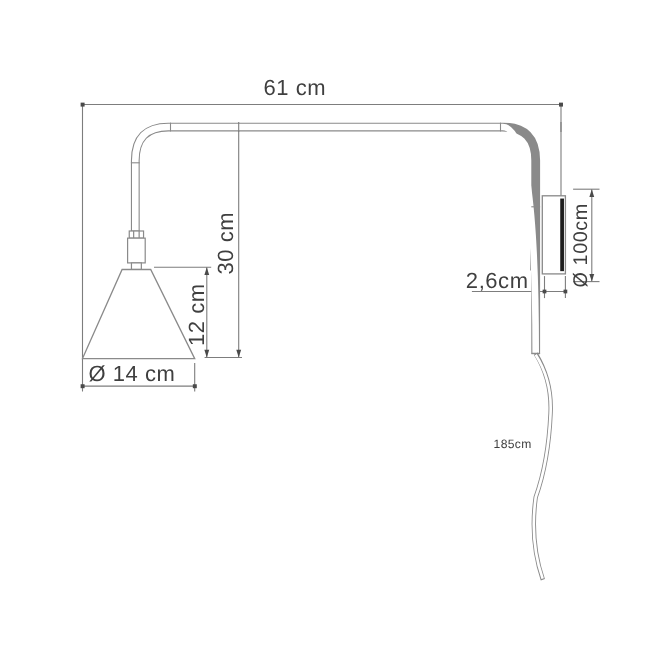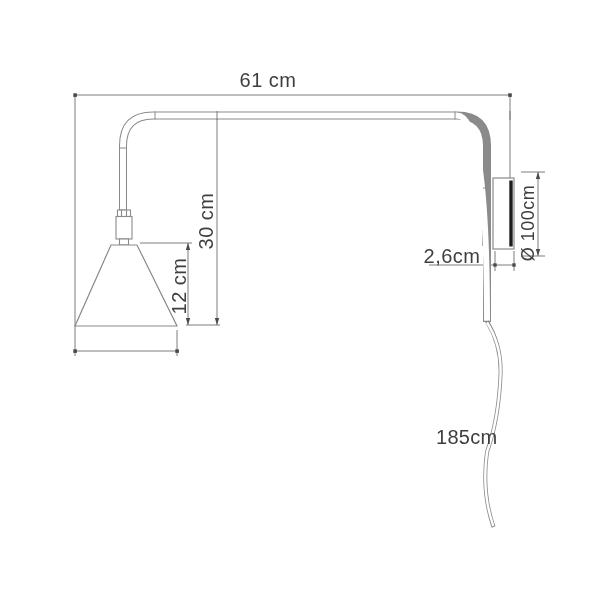--- a/index.html
+++ b/index.html
@@ -6,21 +6,21 @@
   #stage{
     position:relative;width:600px;height:580px;background:#ffffff;
     font-family:"Liberation Sans", sans-serif;overflow:hidden;
   }
   #lineart{position:absolute;left:0;top:0;}
   .dim-label{
     position:absolute;color:#3f3f3f;font-size:20px;letter-spacing:0.5px;
     text-align:center;white-space:nowrap;line-height:1;
   }
   .vlabel{transform:rotate(-90deg);}
-  .small{font-size:20px;letter-spacing:0.3px;margin-top:28px;}
+  .small{font-size:11px;letter-spacing:0.3px;}
   .mid{font-size:18px;}
 </style>
 </head>
 <body>
 
 <div id="stage">
 
   <svg id="lineart" width="600" height="600" viewBox="0 0 600 600">
 
     <g stroke="#7d7d7d" stroke-width="1" fill="none">
@@ -106,20 +106,21 @@
       <path d="M 487,322.5 Q 502,346 500.5,376 Q 498.5,420 487,452 Q 481.5,492 493.3,526" stroke="#ffffff" stroke-width="2.4"></path>
     </g>
   </svg>
 
   <div class="dim-label" style="left:238px;top:70px;width:60px;">61 cm</div>
 
   <div class="dim-label vlabel" style="left:176px;top:211px;width:60px;">30 cm</div>
 
   <div class="dim-label vlabel" style="left:149px;top:276px;width:60px;">12 cm</div>
 
+  <div class="dim-label" style="left:80px;top:330px;width:80px;">Ø 14 cm</div>
 
   <div class="dim-label" style="left:423px;top:246px;width:58px;text-align:center;">2,6cm</div>
 
   <div class="dim-label vlabel mid" style="left:483px;top:214px;width:90px;">Ø 100cm</div>
 
   <div class="dim-label small" style="left:436px;top:399px;width:60px;">185cm</div>
 
 </div>
 
 </body></html>

